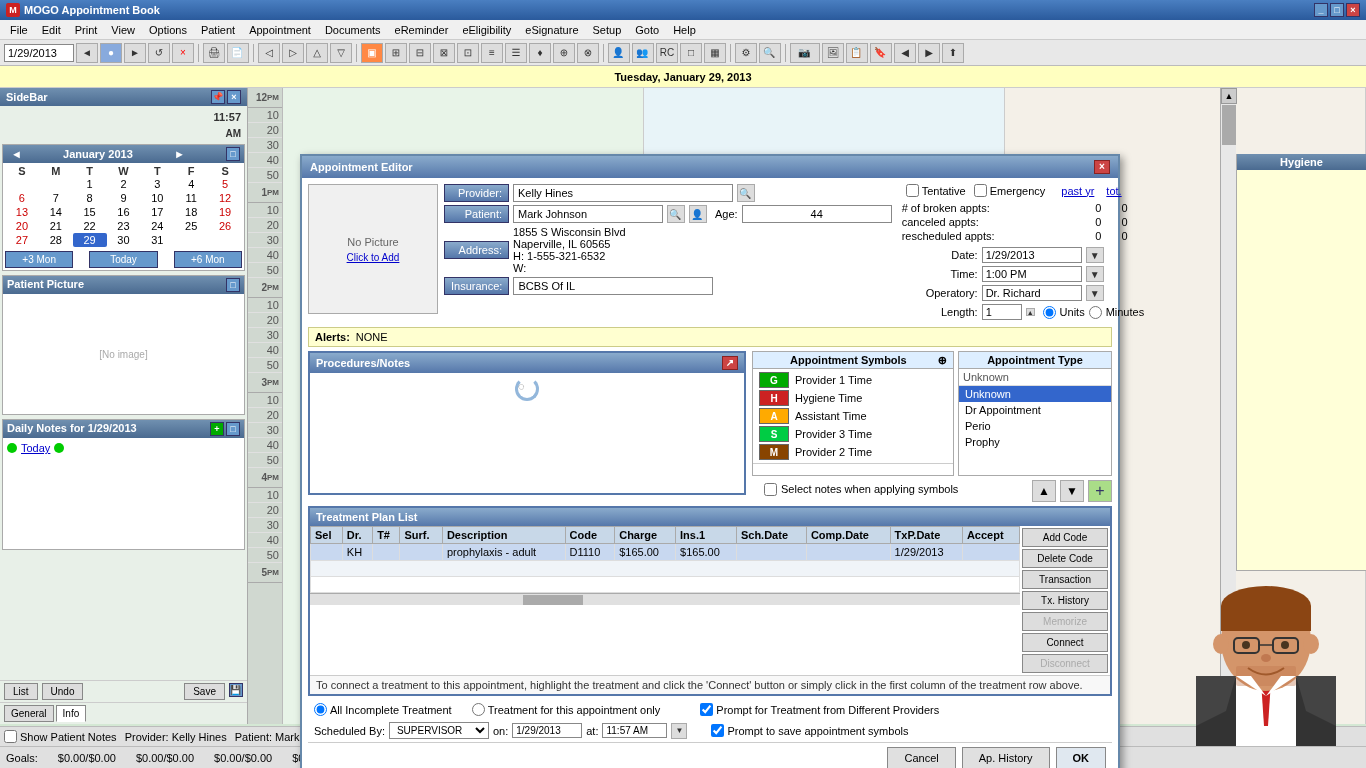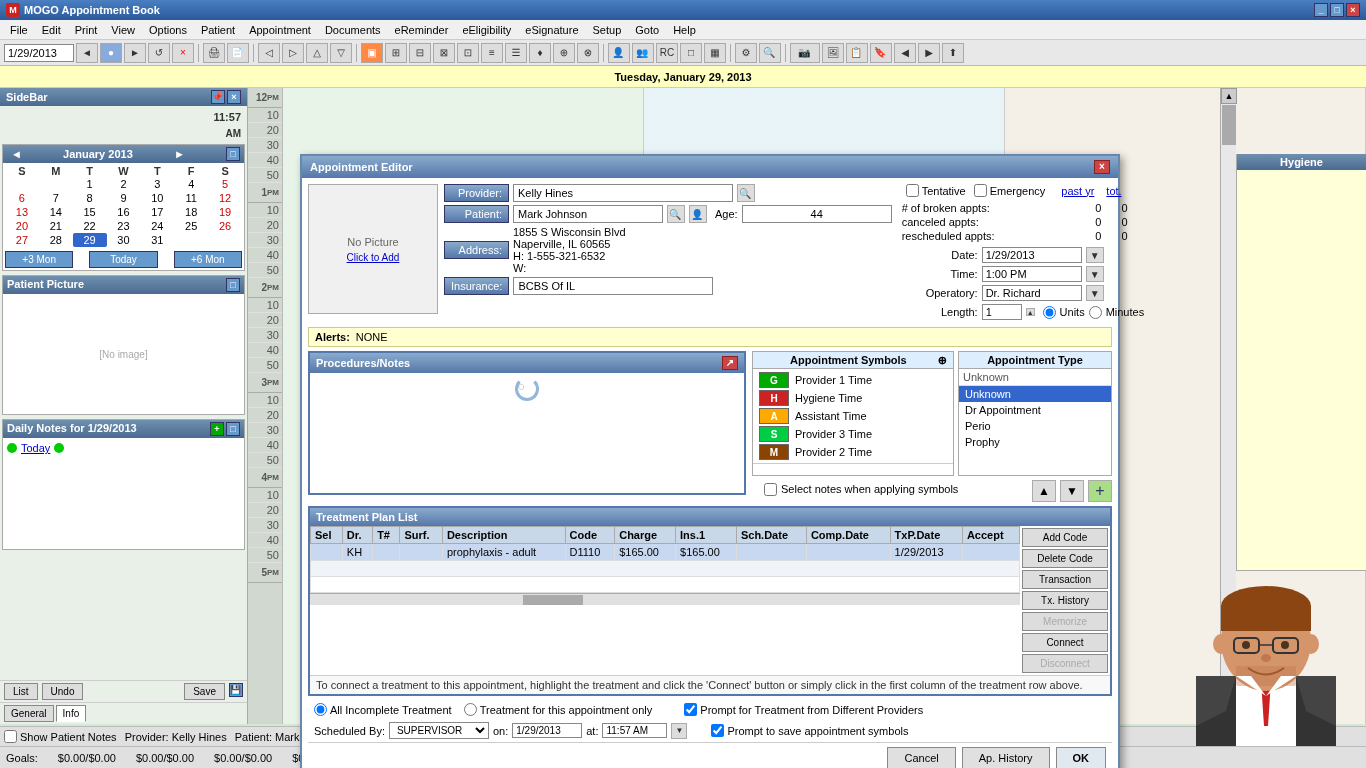--- a/index.html
+++ b/index.html
@@ -278,21 +278,21 @@
     .treatment-table tr.selected { background: #c8d8f0; }
 
     .treatment-buttons { display: flex; flex-direction: column; gap: 2px; padding: 2px; width: 90px; }
     .treat-btn { padding: 3px 6px; background: #ddd; border: 1px solid #888; cursor: pointer; font-size: 10px; text-align: center; }
     .treat-btn.disabled { color: #aaa; cursor: default; }
 
     .treatment-row { display: flex; gap: 0; }
     .treatment-table-wrap { flex: 1; overflow: hidden; }
 
     .treatment-bottom { padding: 3px 6px; font-size: 10px; color: #333; background: #f8f8f8; border-top: 1px solid #ccc; }
-    .radio-row { display: flex; align-items: center; gap: 12px; padding: 3px 6px; font-size: 10px; }
+    .radio-row { display: flex; align-items: center; gap: 20px; padding: 3px 6px; font-size: 10px; }
     .radio-item { display: flex; align-items: center; gap: 3px; }
     .scheduled-row { display: flex; align-items: center; gap: 4px; padding: 3px 6px; font-size: 10px; }
     .sched-field { border: 1px solid #888; background: white; padding: 1px 3px; font-size: 10px; }
 
     
     .modal-buttons { display: flex; justify-content: flex-end; gap: 6px; padding: 4px 6px; border-top: 1px solid #ccc; }
     .modal-btn { padding: 4px 16px; background: #e0e0e0; border: 1px solid #888; cursor: pointer; font-size: 11px; }
 
     
     .hygiene-panel {

